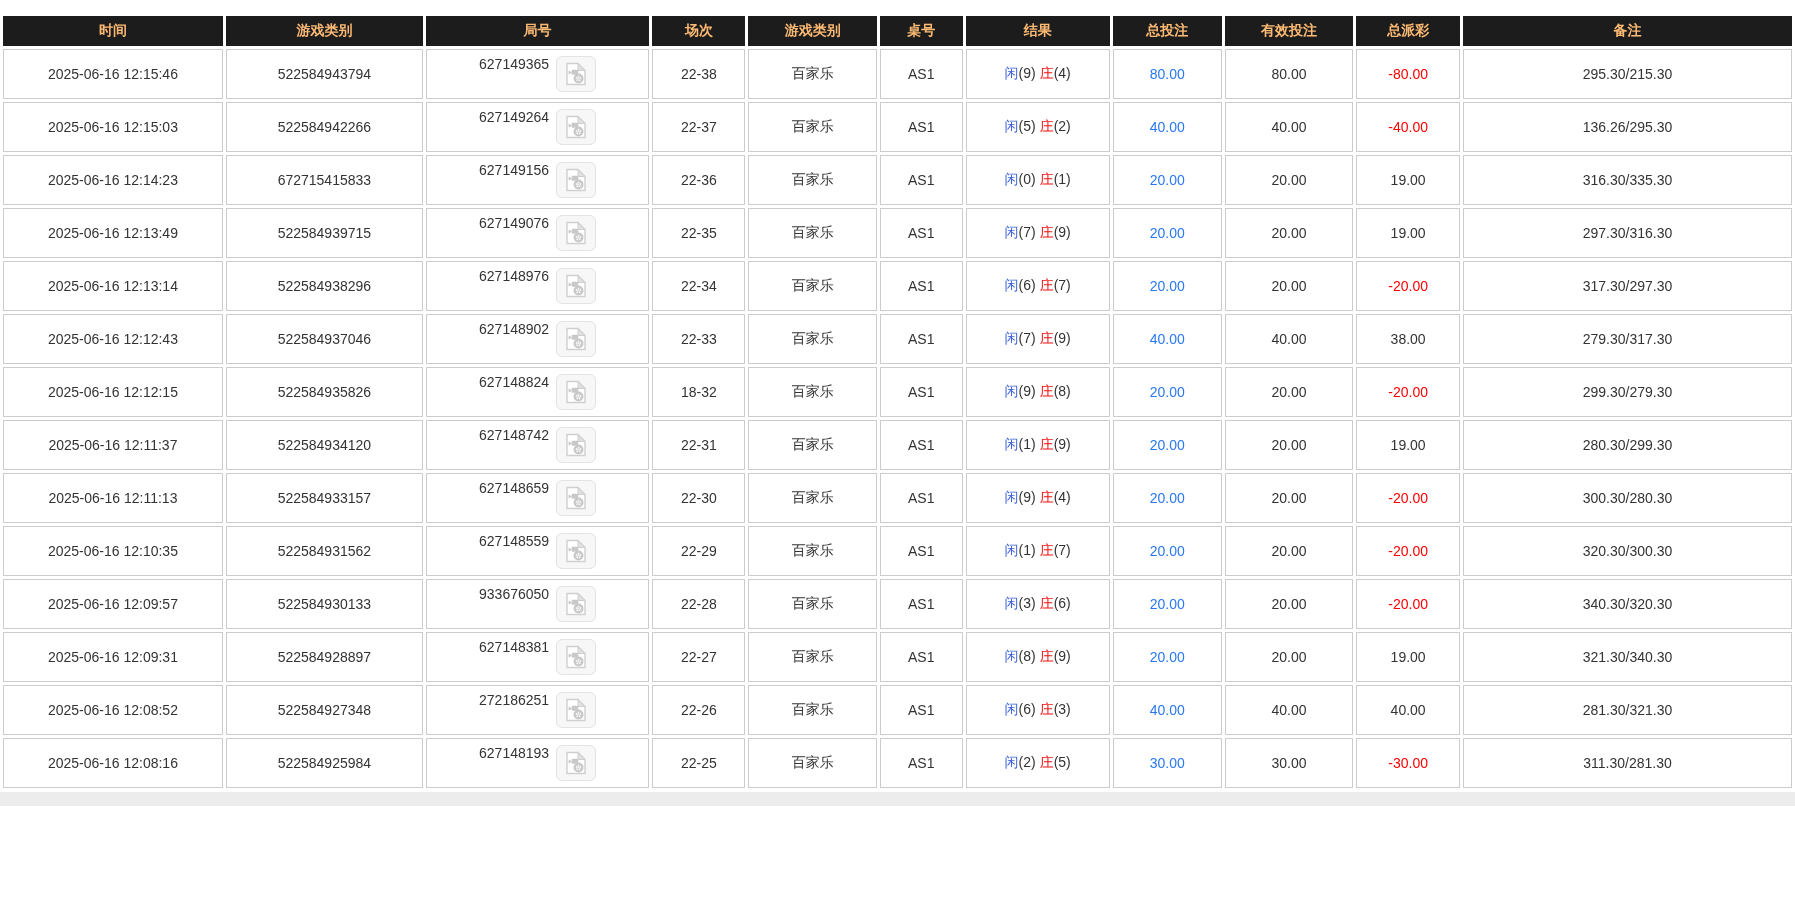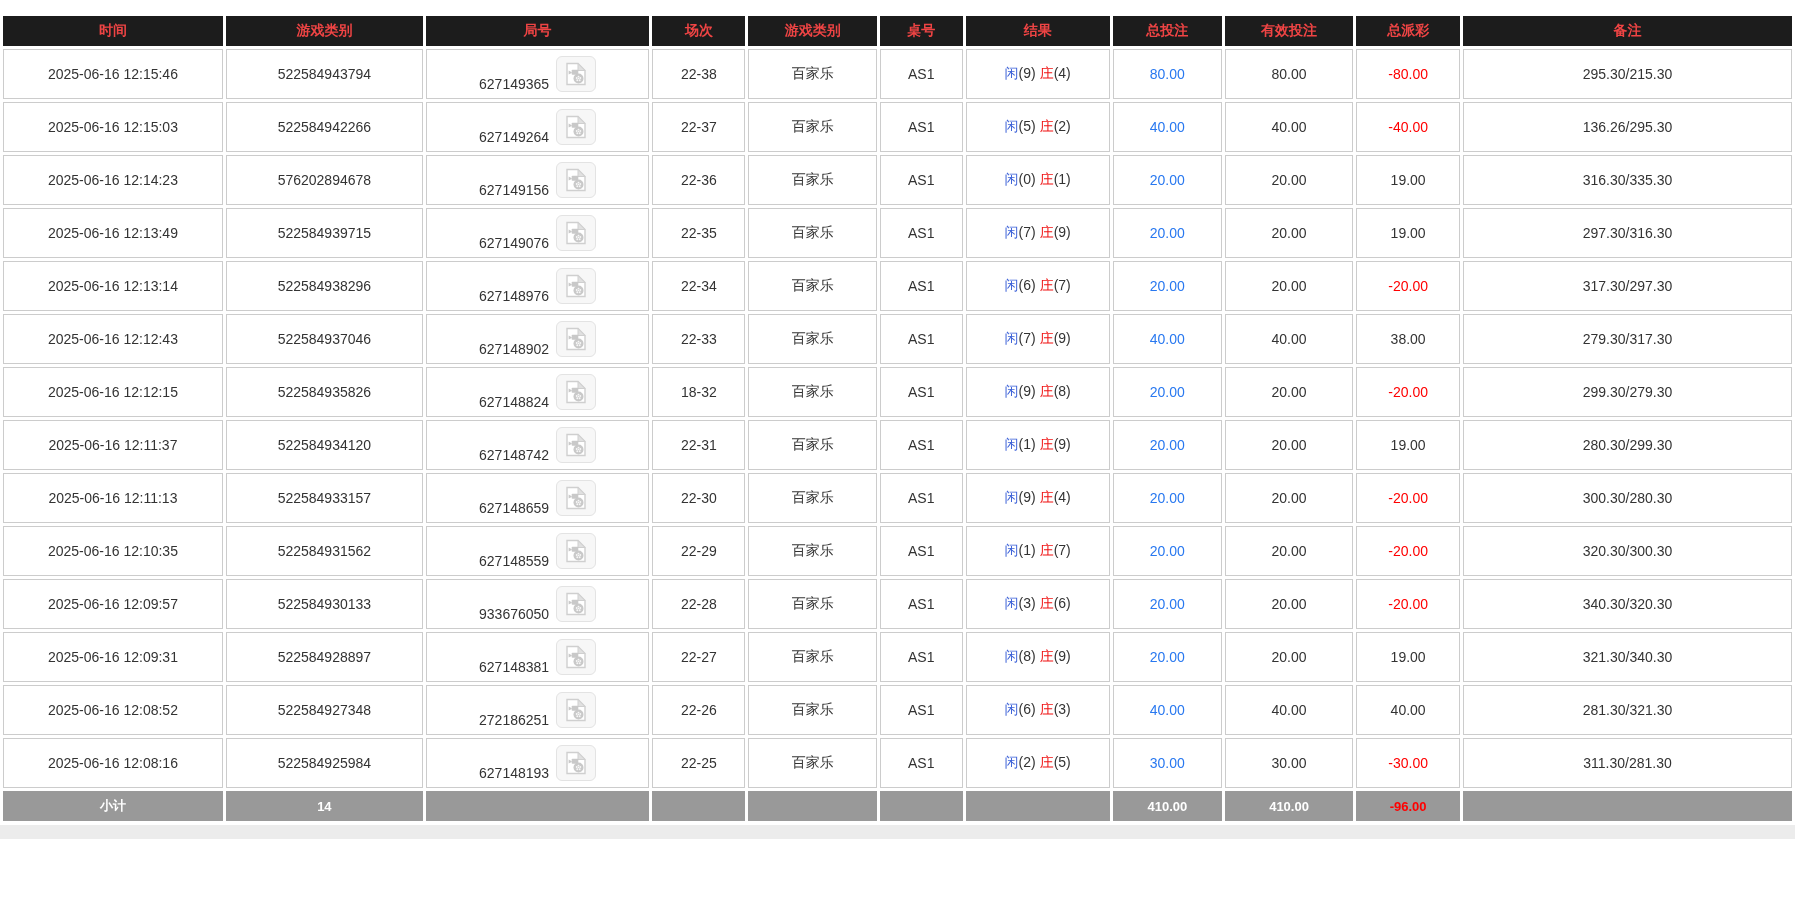--- a/index.html
+++ b/index.html
@@ -1,32 +1,32 @@
 <!DOCTYPE html>
 <html><head>
 <meta charset="utf-8">
 <style>
   html,body{margin:0;padding:0;background:#ffffff;
     font-family:"Liberation Sans","DejaVu Sans",sans-serif;}
   .page{width:100%;min-height:902px;box-sizing:border-box;padding-top:13px;
     display:flex;flex-direction:column;}
   table{width:100%;border-collapse:separate;border-spacing:3px;table-layout:fixed;}
-  thead th{background:#1c1c1c;color:#ef4444;font-size:14px;font-weight:bold;
+  thead th{background:#1c1c1c;color:#fdba74;font-size:14px;font-weight:bold;
     height:26px;padding:2px;text-align:center;white-space:nowrap;overflow:hidden;}
   tbody td{background:#ffffff;border:1px solid #cccccc;text-align:center;
     vertical-align:middle;height:48px;font-size:14px;color:#333333;
     white-space:nowrap;overflow:hidden;padding:0 2px;}
   tr.summary td{background:#999999;border:none;color:#ffffff;font-weight:bold;
     height:28px;font-size:13px;text-align:center;}
   .blue{color:#2878f0;}
   .red{color:#ff0000 !important;}
   .xian{color:#3e63d8;}
   .zhuang{color:#ef1010;}
   .score{color:#333333;}
-  .round-wrap{display:inline-flex;align-items:flex-end;justify-content:center;}
+  .round-wrap{display:inline-flex;align-items:flex-start;justify-content:center;}
   .video-btn{background:#f7f7f7;border:1px solid #e3e3e3;border-radius:6px;
     width:40px;height:36px;margin-left:7px;padding:2px;cursor:pointer;
     display:inline-flex;align-items:center;justify-content:center;flex:none;}
   .bottom-strip{height:14px;background:#ececec;margin-top:1px;}
 </style>
 </head>
 <body>
 
 <div class="page">
   <table>
@@ -114,21 +114,21 @@
           <td>百家乐</td>
           <td>AS1</td>
           <td><span class="xian">闲</span><span class="score">(5)</span> <span class="zhuang">庄</span><span class="score">(2)</span></td>
           <td class="blue">40.00</td>
           <td>40.00</td>
           <td class="red">-40.00</td>
           <td>136.26/295.30</td>
         </tr>
         <tr>
           <td>2025-06-16 12:14:23</td>
-          <td>576202894678</td>
+          <td>672715415833</td>
           <td><span class="round-wrap">
               <span>627149156</span>
               <button class="video-btn">
   <svg width="26" height="24" viewBox="0 0 26 24" xmlns="http://www.w3.org/2000/svg">
     <path d="M4 1.5 H15 L22 8.5 V22.5 H4 Z" fill="#ffffff" stroke="#cfcfcf" stroke-width="1.4"></path>
     <path d="M15 1.5 V8.5 H22 Z" fill="#e0e0e0" stroke="#cfcfcf" stroke-width="1"></path>
     <rect x="8.7" y="7.8" width="6.6" height="5" rx="0.8" fill="#c9c9c9"></rect>
     <path d="M8.7 10.3 L5.6 8.5 V12.6 L8.7 10.9 Z" fill="#c9c9c9"></path>
     <circle cx="15.5" cy="16.5" r="5" fill="#c9c9c9"></circle>
     <circle cx="15.5" cy="14.6" r="0.95" fill="#f6f6f6"></circle>
@@ -474,29 +474,16 @@
           <td>百家乐</td>
           <td>AS1</td>
           <td><span class="xian">闲</span><span class="score">(2)</span> <span class="zhuang">庄</span><span class="score">(5)</span></td>
           <td class="blue">30.00</td>
           <td>30.00</td>
           <td class="red">-30.00</td>
           <td>311.30/281.30</td>
         </tr>
       </tbody>
     <tfoot id="table-foot">
-        <tr class="summary">
-          <td>小计</td>
-          <td>14</td>
-          <td></td>
-          <td></td>
-          <td></td>
-          <td></td>
-          <td></td>
-          <td>410.00</td>
-          <td>410.00</td>
-          <td class="red">-96.00</td>
-          <td></td>
-        </tr>
       </tfoot>
   </table>
   <div class="bottom-strip"></div>
 </div>
 
 </body></html>

